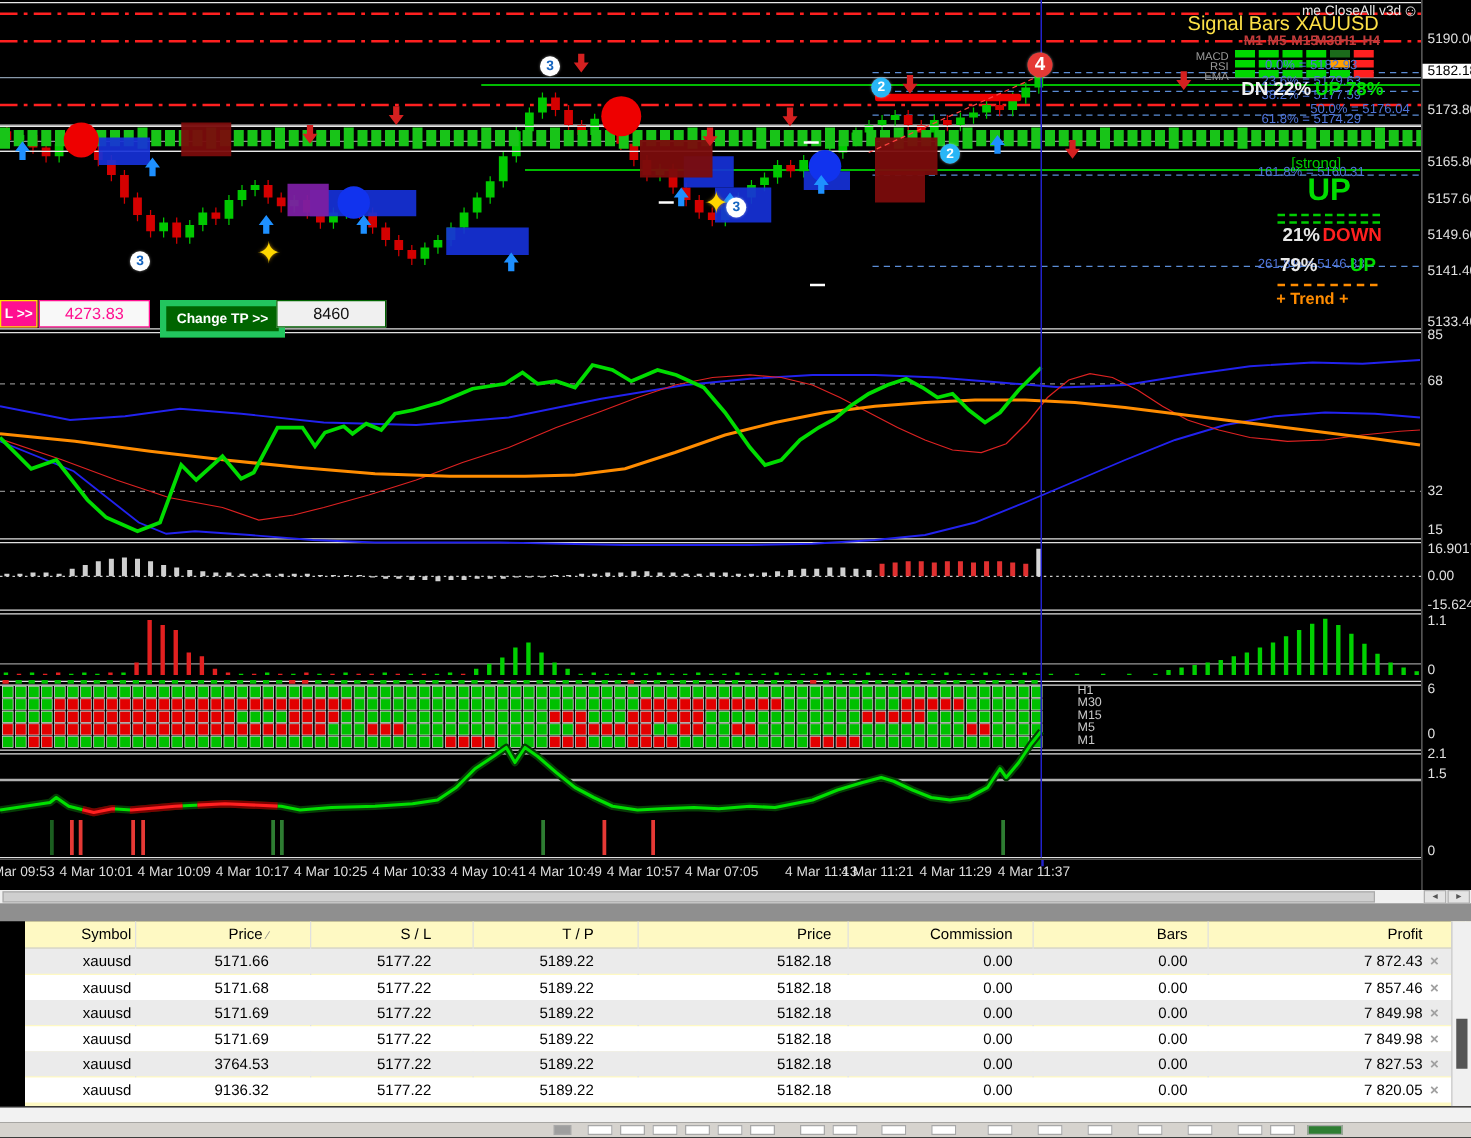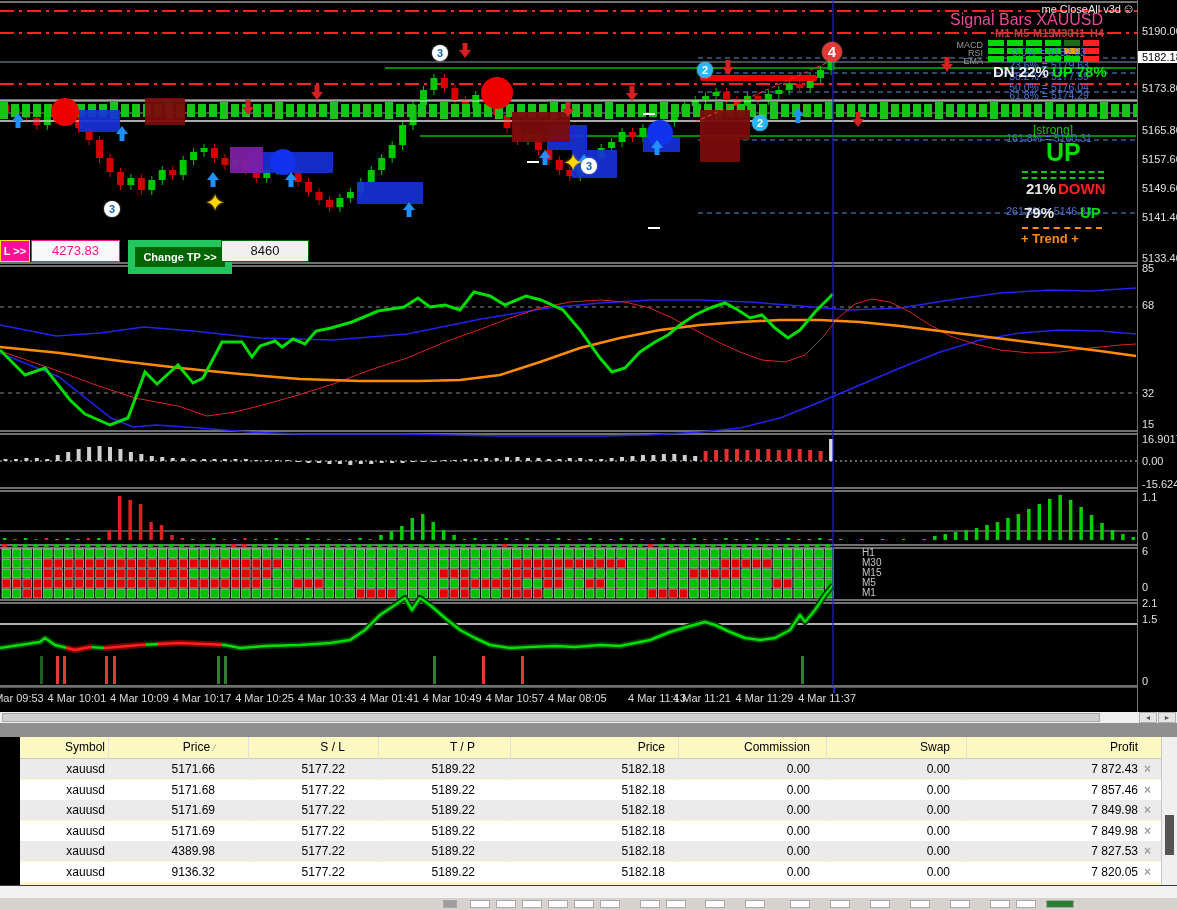--- a/index.html
+++ b/index.html
@@ -1,21 +1,21 @@
 <!DOCTYPE html>
 <html><head>
 <meta charset="utf-8">
 <style>
   html,body{margin:0;padding:0;background:#444;}
   #root{position:relative;width:1177px;height:910px;overflow:hidden;background:#000;
         font-family:"Liberation Sans",sans-serif;}
   .abs{position:absolute;}
   .lbl{position:absolute;white-space:nowrap;}
   
-  .sig-title{color:#ec4899;font-size:16px;}
+  .sig-title{color:#fde047;font-size:16px;}
   .me-line{color:#e8e8e8;font-size:11px;}
   .tf-lbl{color:#c23b3b;font-weight:bold;font-size:11px;}
   .ind-lbl{color:#9a9a9a;font-size:9px;text-align:right;width:28px;}
   .fib{color:#4f74d8;font-size:10.5px;text-align:center;width:152px;}
   .dnup{font-weight:bold;font-size:15px;}
   .badge{position:absolute;border-radius:50%;text-align:center;font-weight:bold;
          box-shadow:0 0 2px rgba(255,255,255,.5);}
   .star{position:absolute;color:#ffd700;font-size:24px;line-height:18px;text-shadow:0 0 3px #b8860b;}
   
   .btn{position:absolute;height:20px;line-height:20px;text-align:center;font-size:11px;font-weight:bold;}
@@ -1116,40 +1116,40 @@
       <div class="abs" style="top:56px;left:1007px;width:16px;height:6px;background:#00d800"></div>
       <div class="abs" style="top:56px;left:1026px;width:16px;height:6px;background:#00d800"></div>
       <div class="abs" style="top:56px;left:1045px;width:16px;height:6px;background:#00d800"></div>
       <div class="abs" style="top:56px;left:1064px;width:16px;height:6px;background:#00d800"></div>
       <div class="abs" style="top:56px;left:1083px;width:16px;height:6px;background:#ff2020"></div>
     </div>
   <div id="fib-labels">
       <div class="lbl fib" style="top:46px;left:973px">0.0% = 5182.93</div>
       <div class="lbl fib" style="top:59px;left:973px">23.6% = 5179.63</div>
       <div class="lbl fib" style="top:70px;left:973px">38.2% = 5177.59</div>
-      <div class="lbl fib" style="top:81px;left:973px">50.0% = 5176.04</div>
+      <div class="lbl fib" style="top:81px;left:1012px">50.0% = 5176.04</div>
       <div class="lbl fib" style="top:89px;left:973px">61.8% = 5174.29</div>
       <div class="lbl fib" style="top:132px;left:973px">161.8% = 5160.31</div>
       <div class="lbl fib" style="top:205px;left:973px">261.8% = 5146.33</div>
     </div>
   <div class="lbl dnup" style="top:63px;left:993px;color:#f0f0f0">DN 22%</div>
   <div class="lbl dnup" style="top:63px;left:1052px;color:#00e000">UP 78%</div>
   <div class="lbl" style="top:123px;left:1033px;color:#00cc00;font-size:12px">[strong]</div>
   <div class="lbl" style="top:138px;left:1046px;color:#00dd00;font-size:25px;font-weight:bold">UP</div>
   <div class="abs" style="top:171px;left:1022px;width:82px;height:4px;border-top:2px dashed #00cc00;border-bottom:2px dashed #00cc00"></div>
   <div class="lbl dnup" style="top:180px;left:1026px;color:#e8e8e8">21%</div>
   <div class="lbl dnup" style="top:180px;left:1058px;color:#ff2020">DOWN</div>
   <div class="lbl dnup" style="top:204px;left:1024px;color:#e8e8e8">79%</div>
   <div class="lbl dnup" style="top:204px;left:1080px;color:#00dd00">UP</div>
   <div class="abs" style="top:227px;left:1022px;width:80px;border-top:2px dashed #ff8c00"></div>
   <div class="lbl" style="top:231px;left:1021px;color:#ff8c00;font-size:13px;font-weight:bold">+  Trend  +</div>
 
   <div class="btn" style="left:0;top:240px;width:28px;background:#ff1090;border:1px solid #ffe400;color:#fff">L &gt;&gt;</div>
   <div class="btn" style="left:31px;top:240px;width:87px;background:#f8f8f8;border:1px solid #ff1090;color:#ff1090;font-size:13px;font-weight:normal">4273.83</div>
-  <div class="btn" style="left:128px;top:240px;width:90px;background:#006400;border:7px solid #22c55e;color:#fff">Change TP &gt;&gt;</div>
+  <div class="btn" style="left:128px;top:240px;width:90px;background:#006400;border:5px solid #22c55e;color:#fff">Change TP &gt;&gt;</div>
   <div class="btn" style="left:221px;top:240px;width:86px;background:#f0f0f0;border:1px solid #006400;color:#111;font-size:13px;font-weight:normal">8460</div>
 
   <div id="badges">
       <div class="badge" style="left:104px;top:201px;width:16px;height:16px;line-height:16px;
         background:#ffffff;color:#1565c0;font-size:11px">3</div>
       <div class="badge" style="left:432px;top:45px;width:16px;height:16px;line-height:16px;
         background:#ffffff;color:#1565c0;font-size:11px">3</div>
       <div class="badge" style="left:581px;top:158px;width:16px;height:16px;line-height:16px;
         background:#ffffff;color:#1565c0;font-size:11px">3</div>
       <div class="badge" style="left:697px;top:62px;width:16px;height:16px;line-height:16px;
@@ -1193,24 +1193,24 @@
       <div class="pa-lbl" style="top:613px">1.5</div>
       <div class="pa-lbl" style="top:675px">0</div>
     </div>
   <div id="time-axis" class="abs">
       <div class="ta-lbl" style="left:-15px">4 Mar 09:53</div>
       <div class="ta-lbl" style="left:47.55px">4 Mar 10:01</div>
       <div class="ta-lbl" style="left:110.1px">4 Mar 10:09</div>
       <div class="ta-lbl" style="left:172.64999999999998px">4 Mar 10:17</div>
       <div class="ta-lbl" style="left:235.2px">4 Mar 10:25</div>
       <div class="ta-lbl" style="left:297.75px">4 Mar 10:33</div>
-      <div class="ta-lbl" style="left:360.29999999999995px">4 Mar 01:41</div>
+      <div class="ta-lbl" style="left:360.29999999999995px">4 May 10:41</div>
       <div class="ta-lbl" style="left:422.84999999999997px">4 Mar 10:49</div>
       <div class="ta-lbl" style="left:485.4px">4 Mar 10:57</div>
-      <div class="ta-lbl" style="left:547.9499999999999px">4 Mar 08:05</div>
+      <div class="ta-lbl" style="left:547.9499999999999px">4 Mar 07:05</div>
       <div class="ta-lbl" style="left:628px">4 Mar 11:13</div>
       <div class="ta-lbl" style="left:673.05px">4 Mar 11:21</div>
       <div class="ta-lbl" style="left:735.5999999999999px">4 Mar 11:29</div>
       <div class="ta-lbl" style="left:798.15px">4 Mar 11:37</div>
       <div class="abs" style="left:833px;top:0;width:2px;height:5px;background:#2222cc"></div>
     </div>
 
   <div id="hscroll" class="abs">
     <div id="hthumb"></div>
     <div class="harrow" style="left:1139px">◄</div>
@@ -1218,21 +1218,21 @@
   </div>
   <div id="gray-band" class="abs"></div>
 
   <div id="table" class="abs">
       <div class="th" style="left:-45px;width:130px;font-weight:normal">Symbol</div>
       <div class="th" style="left:65px;width:130px;font-weight:normal">Price <span style="color:#888;font-size:9px">∕</span></div>
       <div class="th" style="left:195px;width:130px;font-weight:normal">S / L</div>
       <div class="th" style="left:325px;width:130px;font-weight:normal">T / P</div>
       <div class="th" style="left:515px;width:130px;font-weight:normal">Price</div>
       <div class="th" style="left:660px;width:130px;font-weight:normal">Commission</div>
-      <div class="th" style="left:800px;width:130px;font-weight:normal">Swap</div>
+      <div class="th" style="left:800px;width:130px;font-weight:normal">Bars</div>
       <div class="th" style="left:988px;width:130px;font-weight:normal">Profit</div>
       <div class="abs" style="left:0;top:21px;width:1161px;height:1px;background:#c8c8c8"></div>
       <div class="tsep" style="left:88px"></div>
       <div class="tsep" style="left:228px"></div>
       <div class="tsep" style="left:358px"></div>
       <div class="tsep" style="left:490px"></div>
       <div class="tsep" style="left:658px"></div>
       <div class="tsep" style="left:806px"></div>
       <div class="tsep" style="left:946px"></div>
       <div class="tsep" style="left:1152px"></div>
@@ -1275,21 +1275,21 @@
         <div class="td" style="left:195px;width:130px">5177.22</div>
         <div class="td" style="left:325px;width:130px">5189.22</div>
         <div class="td" style="left:515px;width:130px">5182.18</div>
         <div class="td" style="left:660px;width:130px">0.00</div>
         <div class="td" style="left:800px;width:130px">0.00</div>
         <div class="td" style="left:988px;width:130px">7 849.98</div>
         <div class="xicon" style="left:1124px">×</div>
       </div>
       <div class="tr" style="top:104px;background:#ebebeb">
         <div class="td" style="left:-45px;width:130px">xauusd</div>
-        <div class="td" style="left:65px;width:130px">4389.98</div>
+        <div class="td" style="left:65px;width:130px">3764.53</div>
         <div class="td" style="left:195px;width:130px">5177.22</div>
         <div class="td" style="left:325px;width:130px">5189.22</div>
         <div class="td" style="left:515px;width:130px">5182.18</div>
         <div class="td" style="left:660px;width:130px">0.00</div>
         <div class="td" style="left:800px;width:130px">0.00</div>
         <div class="td" style="left:988px;width:130px">7 827.53</div>
         <div class="xicon" style="left:1124px">×</div>
       </div>
       <div class="tr" style="top:124.5px;background:#ffffff">
         <div class="td" style="left:-45px;width:130px">xauusd</div>

